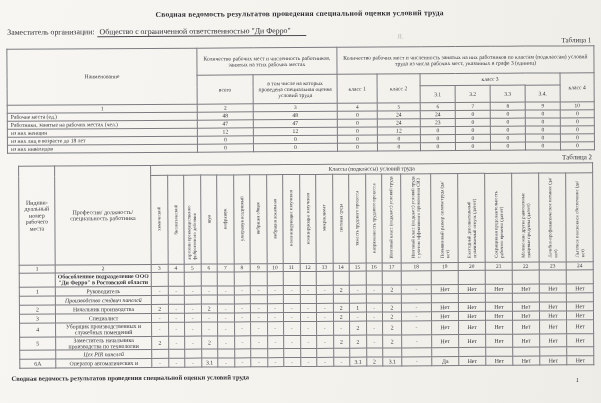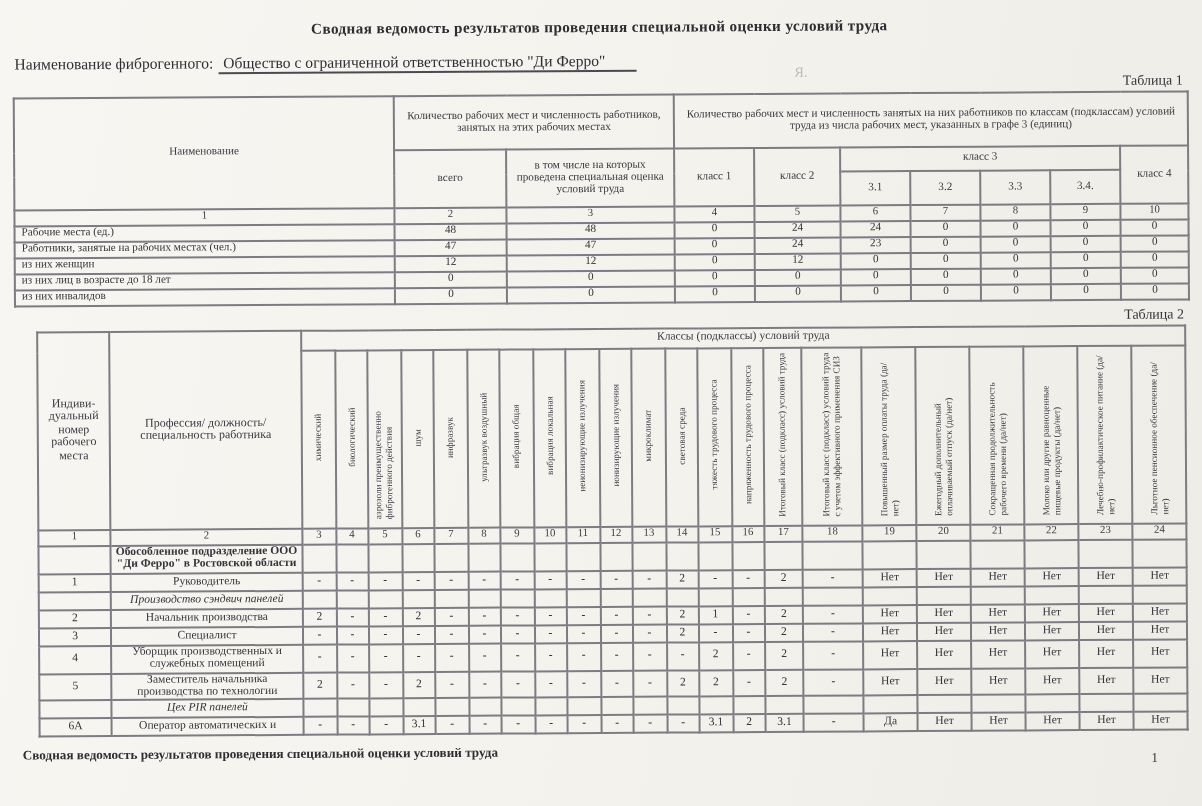--- a/index.html
+++ b/index.html
@@ -46,21 +46,21 @@
 </style>
 </head>
 <body>
 
 <div class="page">
   <div class="content">
 
     <div class="doc-title">Сводная ведомость результатов проведения специальной оценки условий труда</div>
 
     <div class="org-line">
-      <span>Наименование фиброгенного:</span><span class="org-name">Общество с ограниченной ответственностью "Ди Ферро"</span>
+      <span>Заместитель организации:</span><span class="org-name">Общество с ограниченной ответственностью "Ди Ферро"</span>
     </div>
     <div class="artifact">Я.</div>
 
     <div class="caption">Таблица 1</div>
 
     <table class="t1">
       <colgroup>
         <col style="width:190px">
           <col style="width:56px">
           <col style="width:84px">

